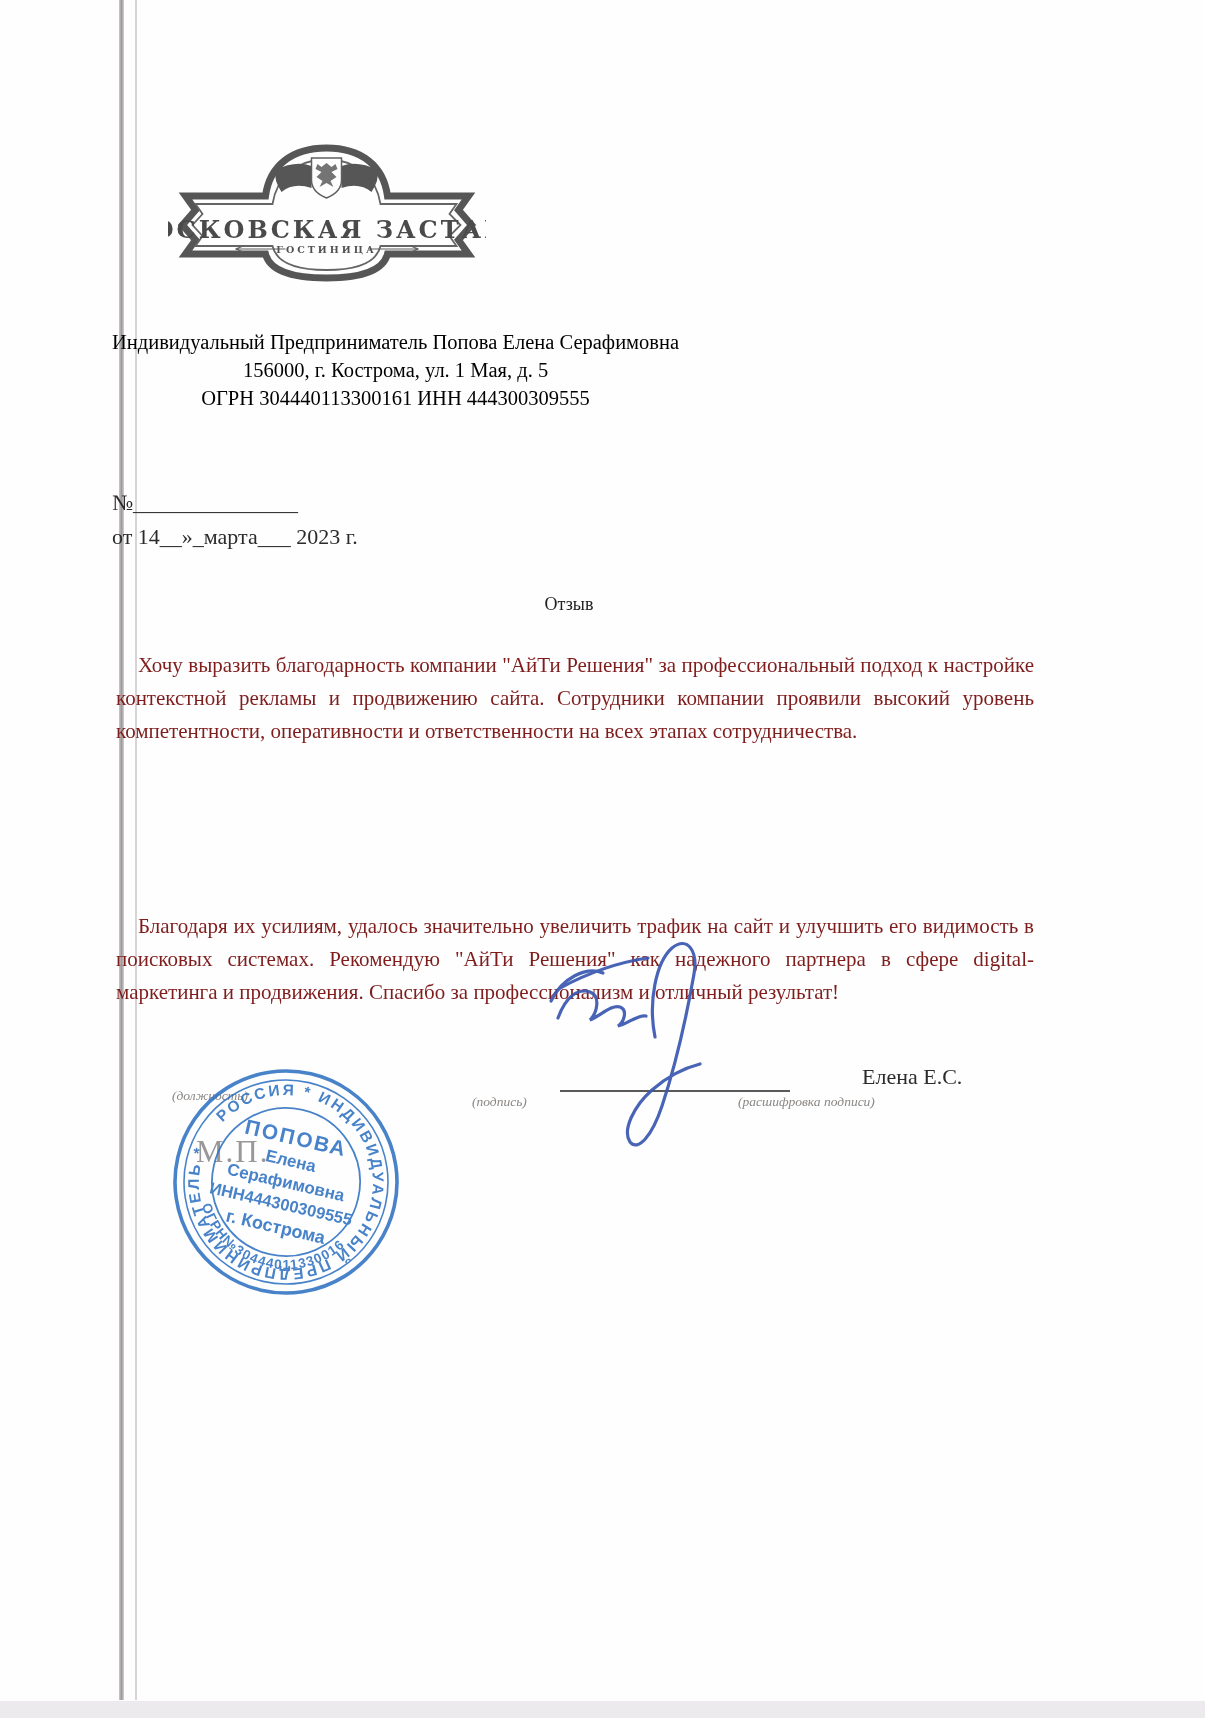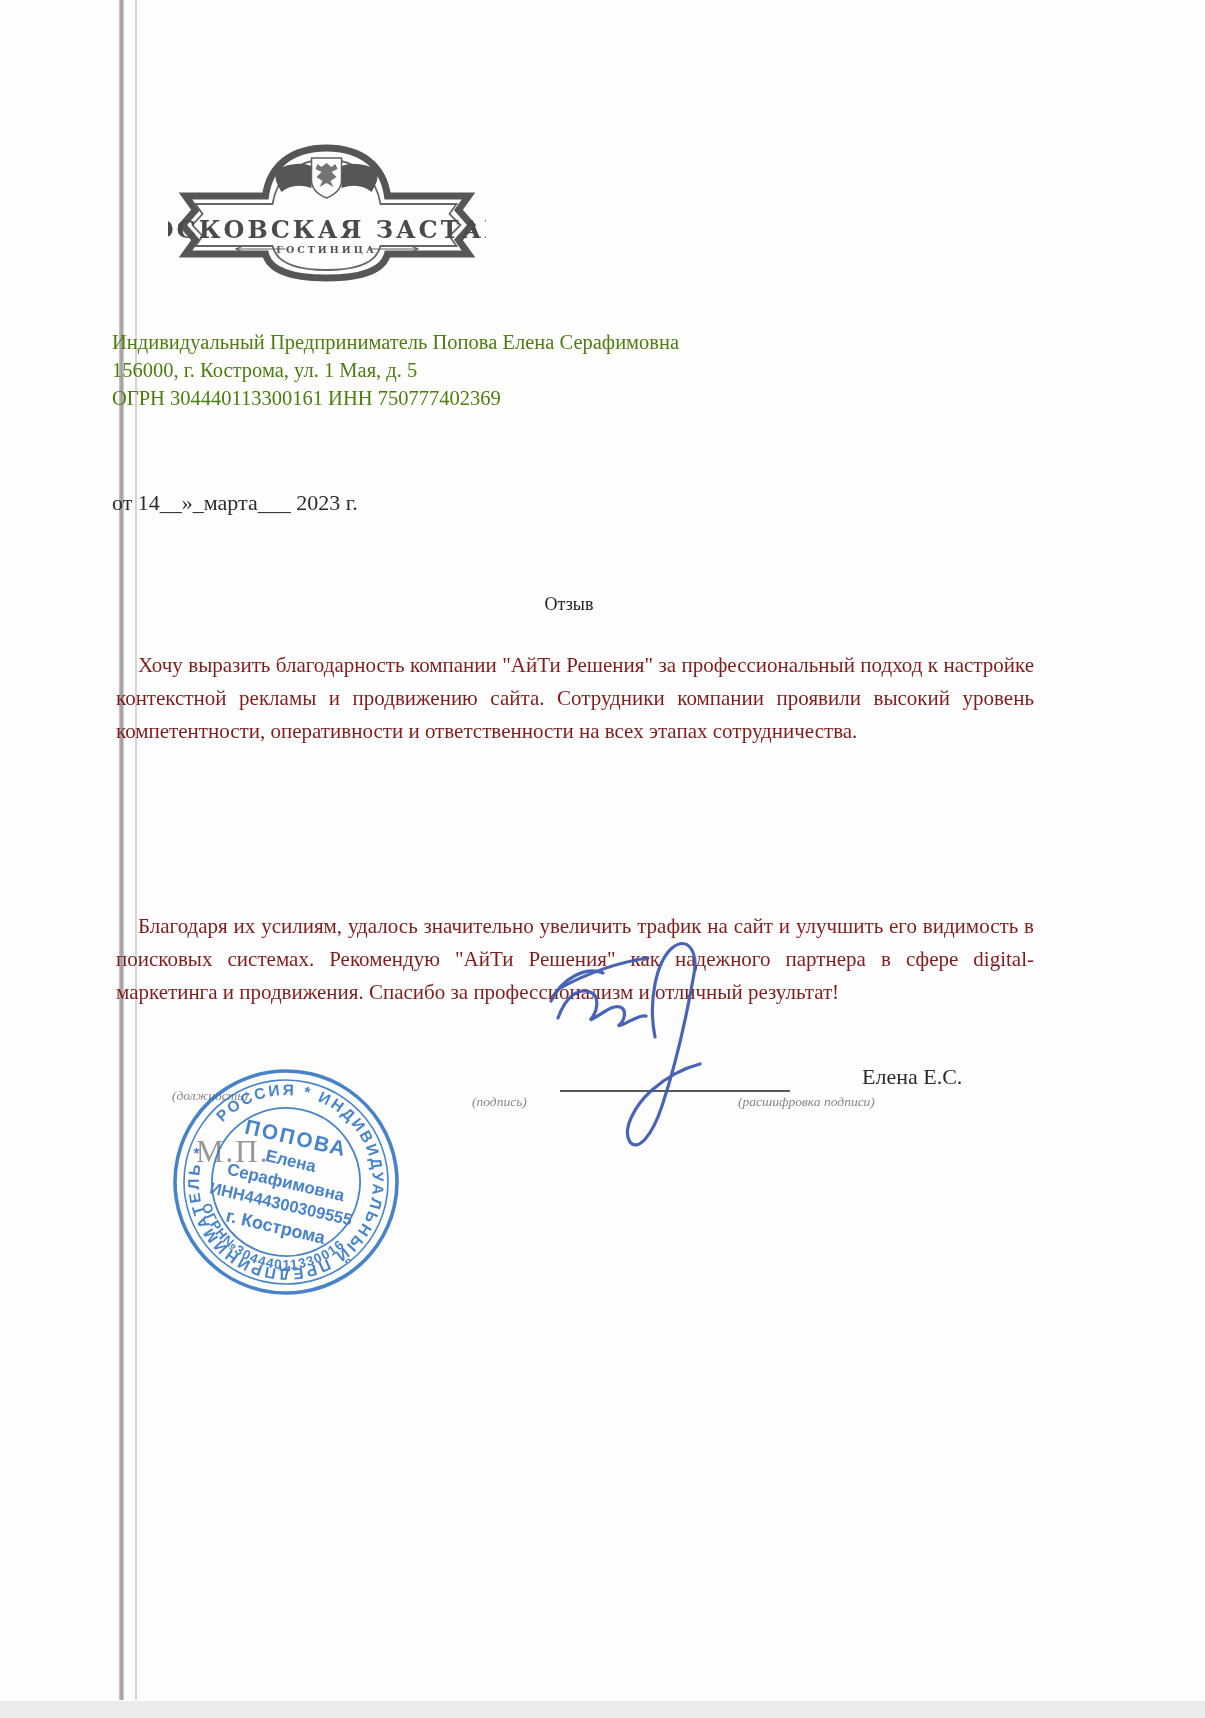--- a/index.html
+++ b/index.html
@@ -8,21 +8,21 @@
     font-family:"Liberation Serif",serif;color:#222;overflow:hidden;
   }
   
   .scan-line-dark{position:absolute;left:119px;top:0;width:5px;height:1700px;
     background:linear-gradient(to right,#c4bfc1,#8d8789,#cdc8ca);opacity:.85;}
   .scan-line-light{position:absolute;left:135px;top:0;width:2px;height:1700px;background:#d8d4d6;}
   .scan-bottom{position:absolute;left:0;top:1701px;width:100%;height:17px;background:#eceaed;}
 
   .logo{position:absolute;left:168px;top:136px;opacity:.93;}
 
-  .sender{position:absolute;left:112px;top:328px;font-size:20.5px;line-height:28px;color:#4d7c0f;}
+  .sender{position:absolute;left:112px;top:328px;font-size:20.5px;line-height:28px;color:#000000;text-align:center;}
   .refs{position:absolute;left:112px;top:486px;font-size:22px;line-height:34px;color:#2b2b2b;}
 
   .title{position:absolute;left:110px;top:594px;width:918px;text-align:center;
     font-size:18px;color:#222;}
 
   .body-text{position:absolute;left:116px;width:918px;font-size:21px;line-height:33px;
     text-align:justify;text-indent:22px;color:#7f1d1d;}
   .p1{top:628px;}
   .p2{top:771px;}
   .p3{top:889px;}
@@ -63,24 +63,25 @@
     <g stroke="#555" stroke-width="1.2">
       <path d="M 66 113 L 116 113 M 66 113 l 8 -3 M 66 113 l 8 3"></path>
       <path d="M 249 113 L 199 113 M 249 113 l -8 -3 M 249 113 l -8 3"></path>
     </g>
     <text x="157" y="117" text-anchor="middle" font-family="DejaVu Serif, serif" font-weight="bold" font-size="9.5" letter-spacing="3" fill="#444">ГОСТИНИЦА</text>
   </svg>
 
   <div class="sender">
     <div>Индивидуальный Предприниматель Попова Елена Серафимовна</div>
     <div>156000, г. Кострома, ул. 1 Мая, д. 5</div>
-    <div>ОГРН  304440113300161 ИНН 750777402369</div>
+    <div>ОГРН  304440113300161 ИНН 444300309555</div>
   </div>
 
   <div class="refs">
+    <div>№_______________</div>
     <div>от 14__»_марта___ 2023 г.</div>
   </div>
 
   <div class="title">Отзыв</div>
 
   <p class="body-text p1">Хочу выразить благодарность компании "АйТи Решения" за профессиональный подход к настройке контекстной рекламы и продвижению сайта. Сотрудники компании проявили высокий уровень компетентности, оперативности и ответственности на всех этапах сотрудничества.</p>
   <p class="body-text p3">Благодаря их усилиям, удалось значительно увеличить трафик на сайт и улучшить его видимость в поисковых системах. Рекомендую "АйТи Решения" как надежного партнера в сфере digital-маркетинга и продвижения. Спасибо за профессионализм и отличный результат!</p>
 
   <div class="hint hint-position">(должность)</div>
   <div class="sig-line"></div>

